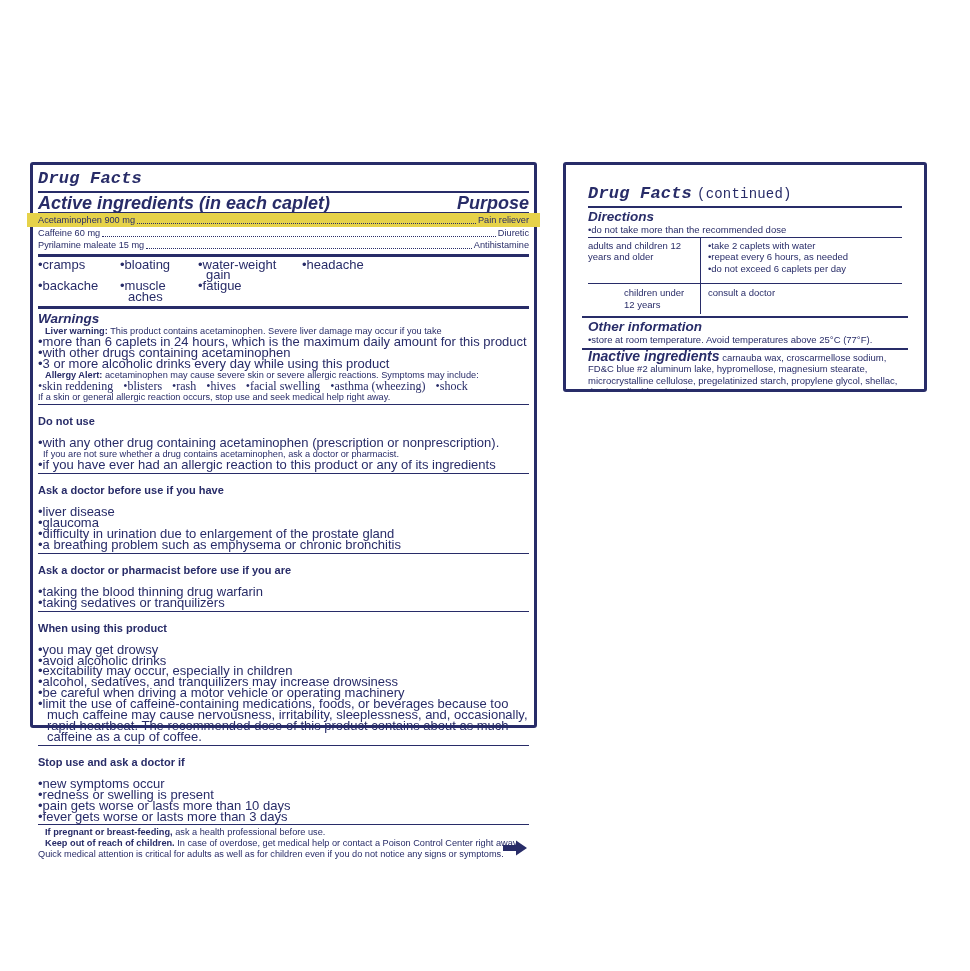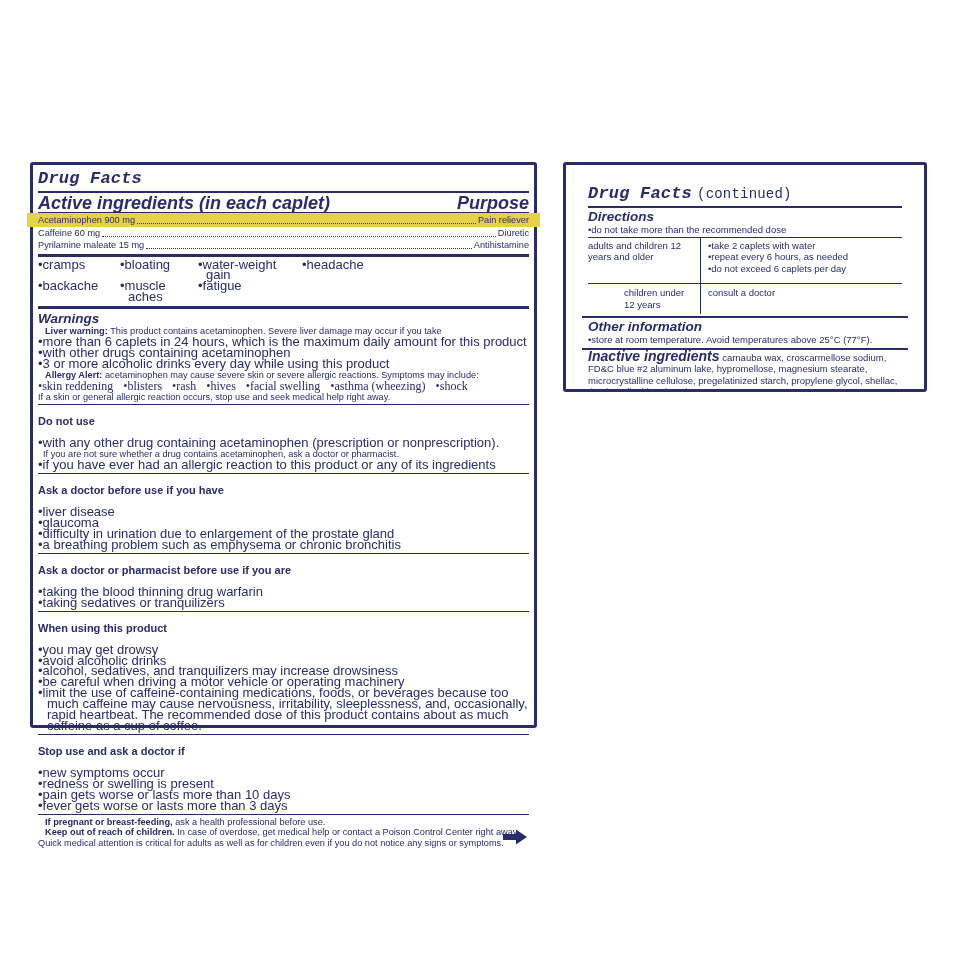--- a/index.html
+++ b/index.html
@@ -172,20 +172,21 @@
 
     <div class="sep"></div>
     <p class="h-sub">Ask a doctor or pharmacist before use if you are</p>
     <p class="bl">taking the blood thinning drug warfarin</p>
     <p class="bl">taking sedatives or tranquilizers</p>
 
     <div class="sep"></div>
     <p class="h-sub">When using this product</p>
     <p class="bl">you may get drowsy</p>
     <p class="bl">avoid alcoholic drinks</p>
+    <p class="bl">excitability may occur, especially in children</p>
     <p class="bl">alcohol, sedatives, and tranquilizers may increase drowsiness</p>
     <p class="bl">be careful when driving a motor vehicle or operating machinery</p>
     <p class="bl">limit the use of caffeine-containing medications, foods, or beverages because too much caffeine may cause nervousness, irritability, sleeplessness, and, occasionally, rapid heartbeat. The recommended dose of this product contains about as much caffeine as a cup of coffee.</p>
 
     <div class="sep"></div>
     <p class="h-sub">Stop use and ask a doctor if</p>
     <p class="bl">new symptoms occur</p>
     <p class="bl">redness or swelling is present</p>
     <p class="bl">pain gets worse or lasts more than 10 days</p>
     <p class="bl">fever gets worse or lasts more than 3 days</p>

